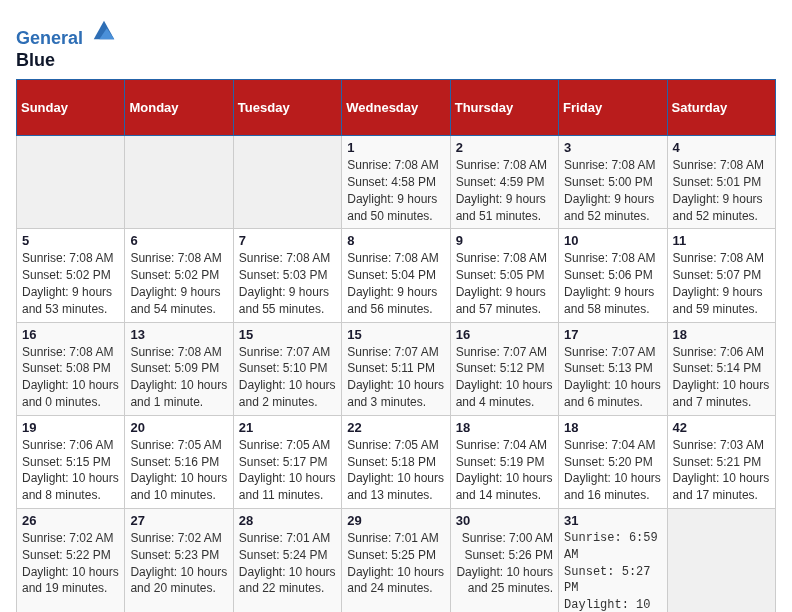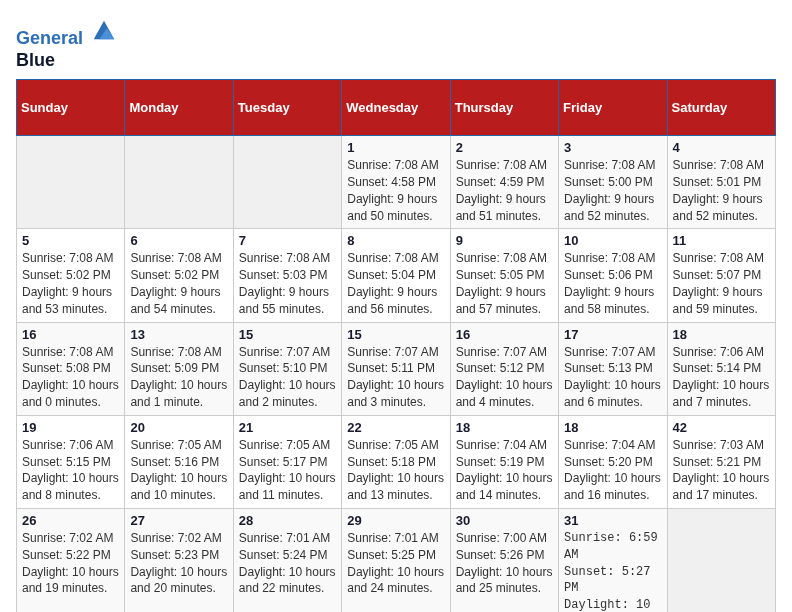--- a/index.html
+++ b/index.html
@@ -340,21 +340,21 @@
         </td>
         <td>
           <div class="day-number">29</div>
           <div class="day-info" style="white-space: pre-line;">Sunrise: 7:01 AM
 Sunset: 5:25 PM
 Daylight: 10 hours
 and 24 minutes.</div>
         </td>
         <td>
           <div class="day-number">30</div>
-          <div class="day-info" style="white-space: pre-line;">Sunrise: 7:00 AM
+          <div class="day-info" style="white-space: pre-line; text-align: right;">Sunrise: 7:00 AM
 Sunset: 5:26 PM
 Daylight: 10 hours
 and 25 minutes.</div>
         </td>
         <td>
           <div class="day-number">31</div>
           <div class="day-info" style="white-space: pre-line; font-family: Liberation Mono, monospace;">Sunrise: 6:59 AM
 Sunset: 5:27 PM
 Daylight: 10 hours
 and 27 minutes.</div>

